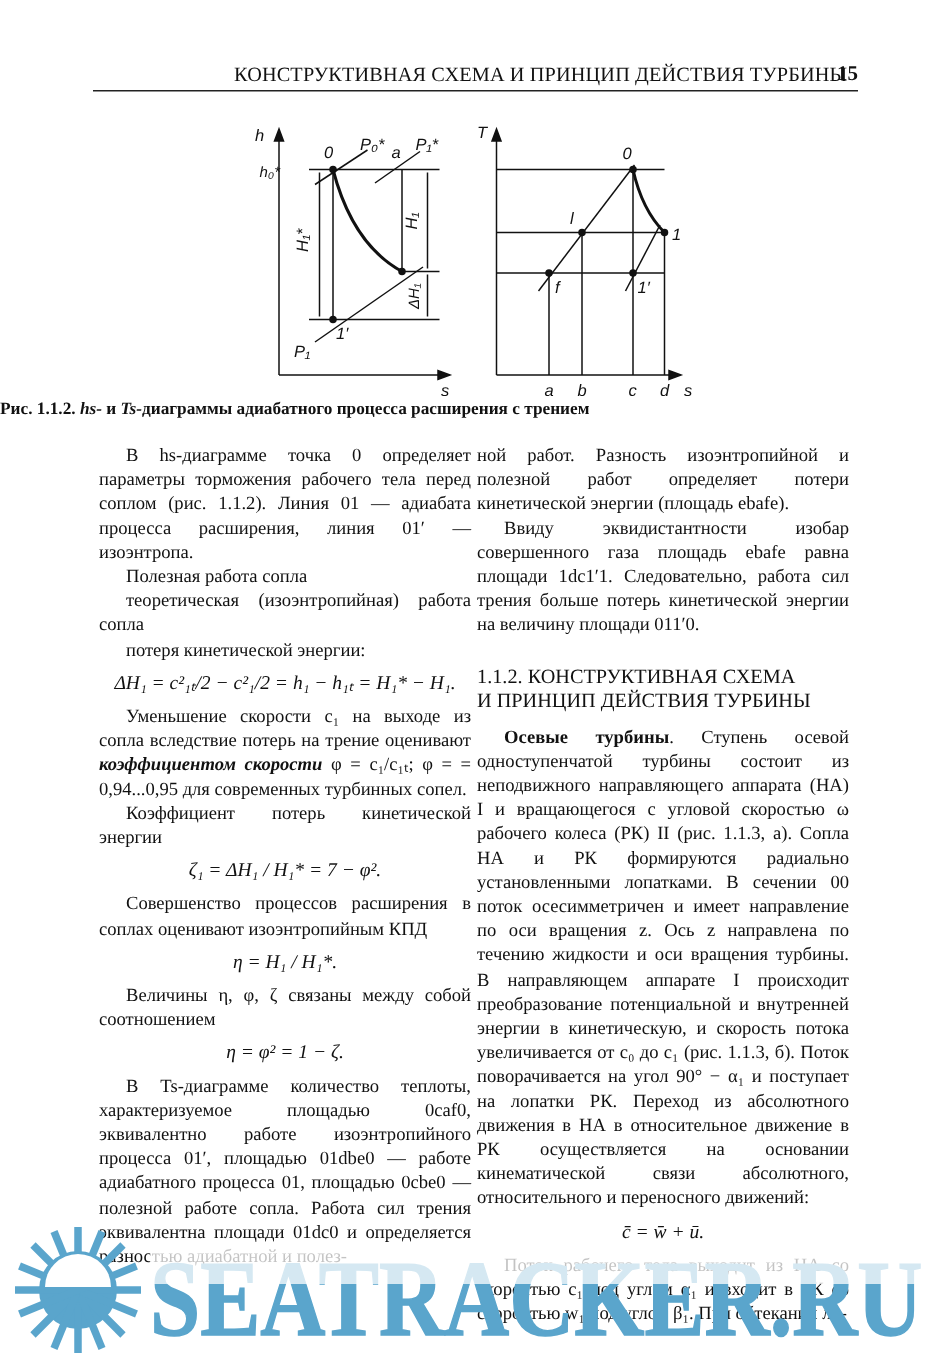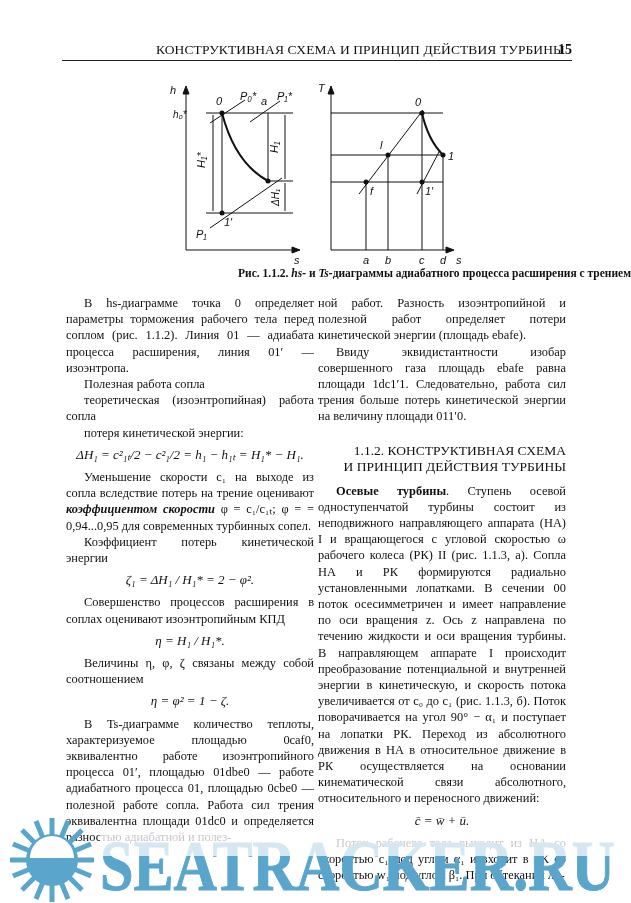--- a/index.html
+++ b/index.html
@@ -3,29 +3,29 @@
 <meta charset="utf-8">
 <style>
   html, body { margin:0; padding:0; }
   body { width:631px; height:903px; background:#fff; position:relative; overflow:hidden;
          font-family:"Liberation Serif", serif; color:#111; }
   .header { position:absolute; left:62px; top:40px; width:510px; height:22px; }
   .header .running { position:absolute; left:80px; top:2px; font-size:13.5px; letter-spacing:0.1px;margin-left:14px; }
   .header .pnum { position:absolute; right:0; top:2px; font-size:14px; font-weight:bold; }
   .header .rule { position:absolute; left:0; right:0; top:20px; border-top:1.2px solid #222; }
   .figure { position:absolute; left:160px; top:78px; width:320px; height:186px; }
-  .caption { position:absolute; left:0; width:631px; top:267px; text-align:right; font-size:11.5px; font-weight:bold; }
+  .caption { position:absolute; left:0; width:631px; top:267px; text-align:left; font-size:11.5px; font-weight:bold; }
   .caption i { font-style:italic; }
   .col { position:absolute; top:295px; width:248px; font-size:12.4px; line-height:16.2px; text-align:justify; }
   .col.left { left:66px; }
   .col.right { left:318px; }
   p { margin:0; text-indent:18px; }
   p.noind { text-indent:0; }
   .formula { text-align:center; margin:6px 0 6px 0; font-style:italic; font-size:13px; }
-  .section-title { text-align:right; font-size:13.5px; margin:18px 0 8px 0; line-height:16px; text-indent:0; }
+  .section-title { text-align:left; font-size:13.5px; margin:18px 0 8px 0; line-height:16px; text-indent:0; }
   b { font-weight:bold; }
   .watermark { position:absolute; left:0; top:818px; width:631px; height:85px; }
 </style>
 </head>
 <body>
 
 <div class="header">
   <span class="running">КОНСТРУКТИВНАЯ СХЕМА И ПРИНЦИП ДЕЙСТВИЯ ТУРБИНЫ</span>
   <span class="pnum">15</span>
   <div class="rule"></div>
@@ -121,21 +121,21 @@
 </div>
 
 <div class="col left">
   <p>В hs-диаграмме точка 0 определяет параметры торможения рабочего тела перед соплом (рис. 1.1.2). Линия 01 — адиабата процесса расширения, линия 01′ — изоэнтропа.</p>
   <p>Полезная работа сопла</p>
   <p>теоретическая (изоэнтропийная) работа сопла</p>
   <p>потеря кинетической энергии:</p>
   <div class="formula">ΔH₁ = c²₁ₜ/2 − c²₁/2 = h₁ − h₁ₜ = H₁* − H₁.</div>
   <p><span>Уменьшение скорости c₁ на выходе из сопла вследствие потерь на трение оценивают </span><b><i>коэффициентом скорости</i></b><span> φ = c₁/c₁ₜ; φ = = 0,94...0,95 для современных турбинных сопел.</span></p>
   <p>Коэффициент потерь кинетической энергии</p>
-  <div class="formula">ζ₁ = ΔH₁ / H₁* = 2 − φ².</div>
+  <div class="formula">ζ₁ = ΔH₁ / H₁* = 7 − φ².</div>
   <p>Совершенство процессов расширения в соплах оценивают изоэнтропийным КПД</p>
   <div class="formula">η = H₁ / H₁*.</div>
   <p>Величины η, φ, ζ связаны между собой соотношением</p>
   <div class="formula">η = φ² = 1 − ζ.</div>
   <p>В Ts-диаграмме количество теплоты, характеризуемое площадью 0caf0, эквивалентно работе изоэнтропийного процесса 01′, площадью 01dbe0 — работе адиабатного процесса 01, площадью 0cbe0 — полезной работе сопла. Работа сил трения эквивалентна площади 01dc0 и определяется разностью адиабатной и полез-</p>
 </div>
 
 <div class="col right">
   <p class="noind">ной работ. Разность изоэнтропийной и полезной работ определяет потери кинетической энергии (площадь ebafe).</p>
   <p>Ввиду эквидистантности изобар совершенного газа площадь ebafe равна площади 1dc1′1. Следовательно, работа сил трения больше потерь кинетической энергии на величину площади 011′0.</p>

